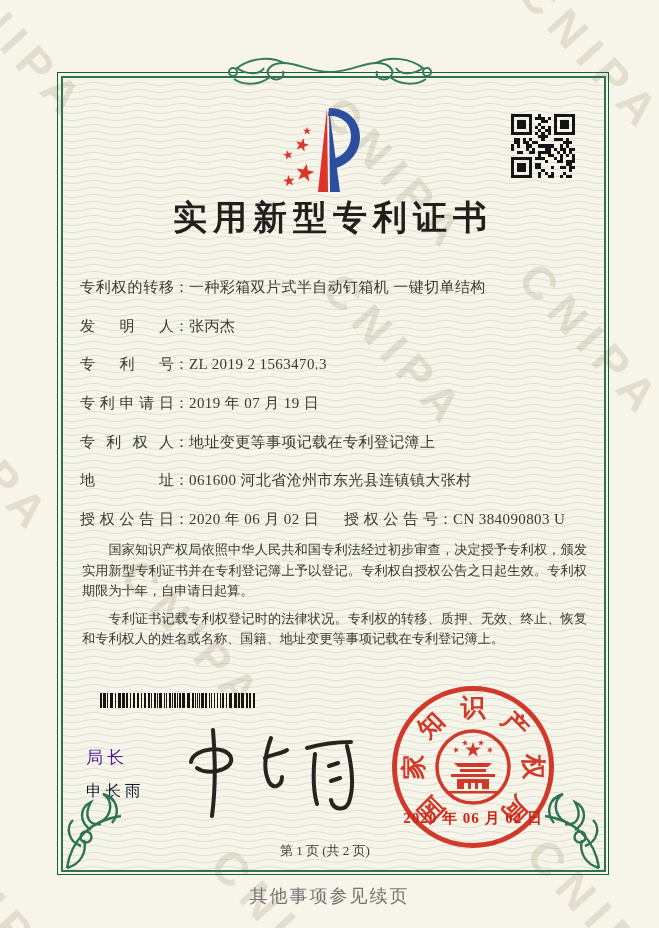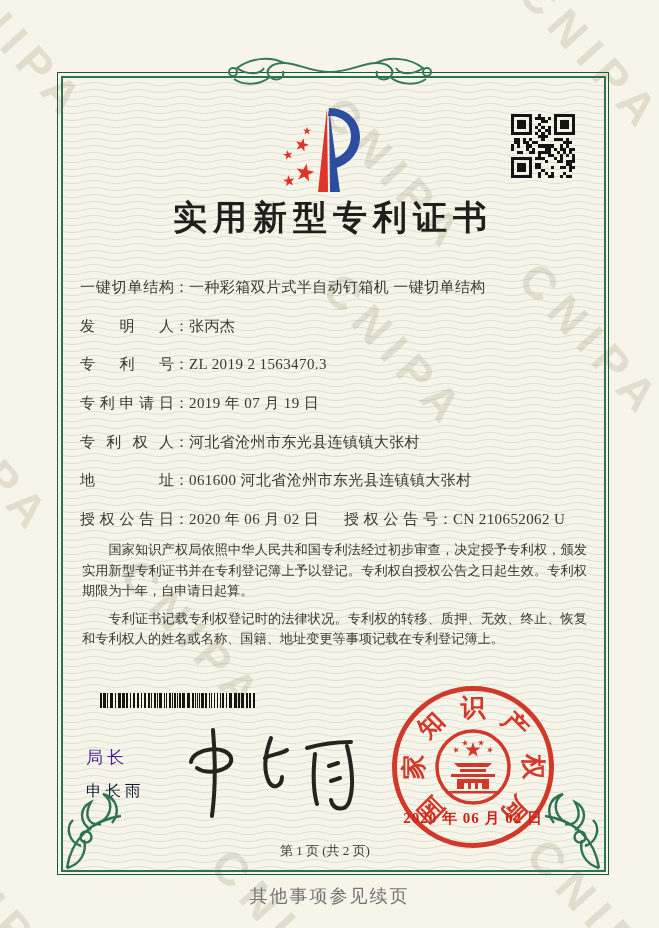--- a/index.html
+++ b/index.html
@@ -114,41 +114,41 @@
     </svg>
 
     <svg id="qr" class="qr" width="64" height="64" viewBox="0 0 21 21" shape-rendering="crispEdges">
         <path d="M0 0h1v1h-1zM1 0h1v1h-1zM2 0h1v1h-1zM3 0h1v1h-1zM4 0h1v1h-1zM5 0h1v1h-1zM6 0h1v1h-1zM9 0h1v1h-1zM14 0h1v1h-1zM15 0h1v1h-1zM16 0h1v1h-1zM17 0h1v1h-1zM18 0h1v1h-1zM19 0h1v1h-1zM20 0h1v1h-1zM0 1h1v1h-1zM6 1h1v1h-1zM8 1h1v1h-1zM9 1h1v1h-1zM10 1h1v1h-1zM12 1h1v1h-1zM14 1h1v1h-1zM20 1h1v1h-1zM0 2h1v1h-1zM2 2h1v1h-1zM3 2h1v1h-1zM4 2h1v1h-1zM6 2h1v1h-1zM10 2h1v1h-1zM11 2h1v1h-1zM14 2h1v1h-1zM16 2h1v1h-1zM17 2h1v1h-1zM18 2h1v1h-1zM20 2h1v1h-1zM0 3h1v1h-1zM2 3h1v1h-1zM3 3h1v1h-1zM4 3h1v1h-1zM6 3h1v1h-1zM9 3h1v1h-1zM14 3h1v1h-1zM16 3h1v1h-1zM17 3h1v1h-1zM18 3h1v1h-1zM20 3h1v1h-1zM0 4h1v1h-1zM2 4h1v1h-1zM3 4h1v1h-1zM4 4h1v1h-1zM6 4h1v1h-1zM8 4h1v1h-1zM10 4h1v1h-1zM12 4h1v1h-1zM14 4h1v1h-1zM16 4h1v1h-1zM17 4h1v1h-1zM18 4h1v1h-1zM20 4h1v1h-1zM0 5h1v1h-1zM6 5h1v1h-1zM9 5h1v1h-1zM11 5h1v1h-1zM12 5h1v1h-1zM14 5h1v1h-1zM20 5h1v1h-1zM0 6h1v1h-1zM1 6h1v1h-1zM2 6h1v1h-1zM3 6h1v1h-1zM4 6h1v1h-1zM5 6h1v1h-1zM6 6h1v1h-1zM8 6h1v1h-1zM10 6h1v1h-1zM12 6h1v1h-1zM14 6h1v1h-1zM15 6h1v1h-1zM16 6h1v1h-1zM17 6h1v1h-1zM18 6h1v1h-1zM19 6h1v1h-1zM20 6h1v1h-1zM9 7h1v1h-1zM10 7h1v1h-1zM11 7h1v1h-1zM1 8h1v1h-1zM2 8h1v1h-1zM4 8h1v1h-1zM6 8h1v1h-1zM10 8h1v1h-1zM14 8h1v1h-1zM15 8h1v1h-1zM16 8h1v1h-1zM18 8h1v1h-1zM1 9h1v1h-1zM2 9h1v1h-1zM4 9h1v1h-1zM5 9h1v1h-1zM7 9h1v1h-1zM8 9h1v1h-1zM17 9h1v1h-1zM18 9h1v1h-1zM19 9h1v1h-1zM0 10h1v1h-1zM2 10h1v1h-1zM5 10h1v1h-1zM6 10h1v1h-1zM9 10h1v1h-1zM10 10h1v1h-1zM11 10h1v1h-1zM12 10h1v1h-1zM13 10h1v1h-1zM16 10h1v1h-1zM18 10h1v1h-1zM0 11h1v1h-1zM5 11h1v1h-1zM7 11h1v1h-1zM11 11h1v1h-1zM12 11h1v1h-1zM14 11h1v1h-1zM16 11h1v1h-1zM17 11h1v1h-1zM19 11h1v1h-1zM20 11h1v1h-1zM2 12h1v1h-1zM3 12h1v1h-1zM6 12h1v1h-1zM7 12h1v1h-1zM9 12h1v1h-1zM10 12h1v1h-1zM11 12h1v1h-1zM12 12h1v1h-1zM15 12h1v1h-1zM17 12h1v1h-1zM19 12h1v1h-1zM9 13h1v1h-1zM12 13h1v1h-1zM13 13h1v1h-1zM16 13h1v1h-1zM18 13h1v1h-1zM20 13h1v1h-1zM0 14h1v1h-1zM1 14h1v1h-1zM2 14h1v1h-1zM3 14h1v1h-1zM4 14h1v1h-1zM5 14h1v1h-1zM6 14h1v1h-1zM8 14h1v1h-1zM9 14h1v1h-1zM10 14h1v1h-1zM14 14h1v1h-1zM16 14h1v1h-1zM20 14h1v1h-1zM0 15h1v1h-1zM6 15h1v1h-1zM11 15h1v1h-1zM15 15h1v1h-1zM16 15h1v1h-1zM18 15h1v1h-1zM19 15h1v1h-1zM20 15h1v1h-1zM0 16h1v1h-1zM2 16h1v1h-1zM3 16h1v1h-1zM4 16h1v1h-1zM6 16h1v1h-1zM8 16h1v1h-1zM9 16h1v1h-1zM18 16h1v1h-1zM19 16h1v1h-1zM0 17h1v1h-1zM2 17h1v1h-1zM3 17h1v1h-1zM4 17h1v1h-1zM6 17h1v1h-1zM8 17h1v1h-1zM9 17h1v1h-1zM13 17h1v1h-1zM16 17h1v1h-1zM17 17h1v1h-1zM19 17h1v1h-1zM20 17h1v1h-1zM0 18h1v1h-1zM2 18h1v1h-1zM3 18h1v1h-1zM4 18h1v1h-1zM6 18h1v1h-1zM10 18h1v1h-1zM19 18h1v1h-1zM0 19h1v1h-1zM6 19h1v1h-1zM9 19h1v1h-1zM11 19h1v1h-1zM13 19h1v1h-1zM17 19h1v1h-1zM0 20h1v1h-1zM1 20h1v1h-1zM2 20h1v1h-1zM3 20h1v1h-1zM4 20h1v1h-1zM5 20h1v1h-1zM6 20h1v1h-1zM9 20h1v1h-1zM12 20h1v1h-1zM13 20h1v1h-1zM16 20h1v1h-1zM18 20h1v1h-1zM19 20h1v1h-1z" fill="#141414"></path>
       </svg>
 
     <div class="title">实用新型专利证书</div>
 
     <div class="fields">
       <div class="frow">
-        <span class="flabel">一键切单结构</span><span class="fcolon">：</span><span class="fval">一种彩箱双片式半自动钉箱机 一键切单结构</span>
+        <span class="flabel">专利权的转移</span><span class="fcolon">：</span><span class="fval">一种彩箱双片式半自动钉箱机 一键切单结构</span>
       </div>
       <div class="frow">
         <span class="flabel">发明人</span><span class="fcolon">：</span><span class="fval">张丙杰</span>
       </div>
       <div class="frow">
         <span class="flabel">专利号</span><span class="fcolon">：</span><span class="fval">ZL 2019 2 1563470.3</span>
       </div>
       <div class="frow">
         <span class="flabel">专利申请日</span><span class="fcolon">：</span><span class="fval">2019 年 07 月 19 日</span>
       </div>
       <div class="frow">
-        <span class="flabel">专利权人</span><span class="fcolon">：</span><span class="fval">河北省沧州市东光县连镇镇大张村</span>
+        <span class="flabel">专利权人</span><span class="fcolon">：</span><span class="fval">地址变更等事项记载在专利登记簿上</span>
       </div>
       <div class="frow">
         <span class="flabel">地址</span><span class="fcolon">：</span><span class="fval">061600 河北省沧州市东光县连镇镇大张村</span>
       </div>
       <div class="frow">
         <span class="flabel">授权公告日</span><span class="fcolon">：</span><span class="fval">2020 年 06 月 02 日</span>
         <span class="pair2">
-          <span class="flabel">授权公告号</span><span class="fcolon">：</span><span class="fval">CN 210652062 U</span>
+          <span class="flabel">授权公告号</span><span class="fcolon">：</span><span class="fval">CN 384090803 U</span>
         </span>
       </div>
     </div>
 
     <div class="paras">
       <p>国家知识产权局依照中华人民共和国专利法经过初步审查，决定授予专利权，颁发实用新型专利证书并在专利登记簿上予以登记。专利权自授权公告之日起生效。专利权期限为十年，自申请日起算。</p>
       <p>专利证书记载专利权登记时的法律状况。专利权的转移、质押、无效、终止、恢复和专利权人的姓名或名称、国籍、地址变更等事项记载在专利登记簿上。</p>
     </div>
 
     <svg id="barcode" class="barcode" width="158" height="15">

